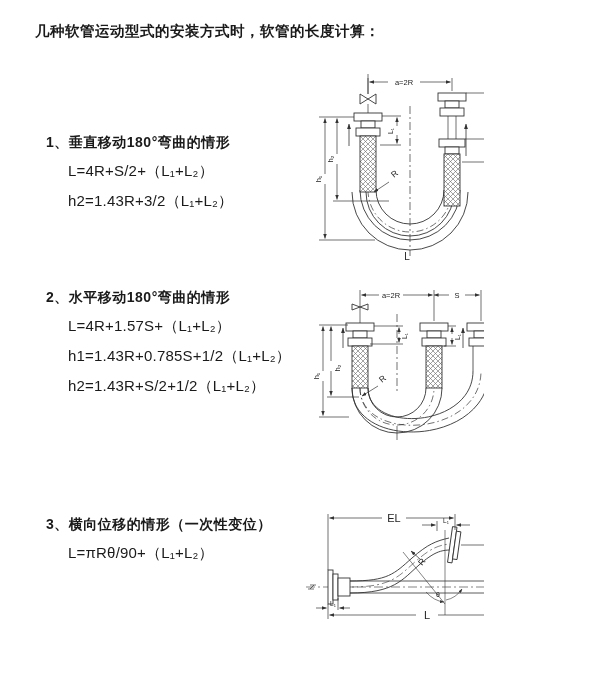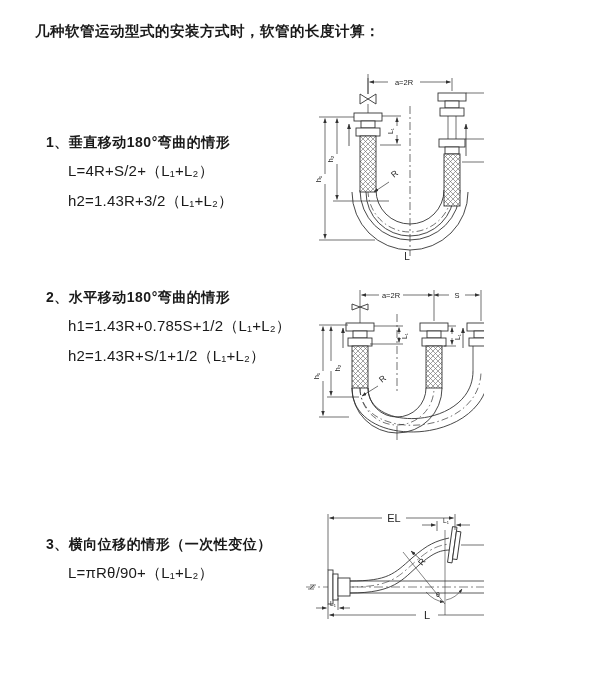--- a/index.html
+++ b/index.html
@@ -110,22 +110,23 @@
       <text transform="translate(90,67) rotate(-90)" text-anchor="middle" font-size="6.5">L₁</text>
       <text transform="translate(258,52) rotate(-90)" text-anchor="middle">S</text>
       <text transform="translate(266,86) rotate(-90)" text-anchor="middle" font-size="6.5">L₁</text>
       <text transform="translate(91,114) rotate(-40)" font-size="8.5">R</text>
       <text x="104" y="196" font-size="10" text-anchor="middle">L</text>
     </g>
   </svg>
 
   <div class="sec" style="top:289px;">
     <div class="h">2、水平移动180°弯曲的情形</div>
+    <div class="f">L=4R+1.57S+（L₁+L₂）</div>
     <div class="f">h1=1.43R+0.785S+1/2（L₁+L₂）</div>
-    <div class="f">h2=1.43R+S/1+1/2（L₁+L₂）</div>
+    <div class="f">h2=1.43R+S/2+1/2（L₁+L₂）</div>
   </div>
 
   <svg class="dg" style="left:303px;top:276px;" width="290" height="196" viewBox="0 0 290 196">
     <defs>
       <marker id="ar2" markerWidth="7" markerHeight="5" refX="6.5" refY="2.5" orient="auto">
         <path d="M0,0L7,2.5L0,5z" fill="#333"></path>
       </marker>
       <pattern id="br2" width="5" height="5" patternUnits="userSpaceOnUse">
         <path d="M0,5L5,0M0,0L5,5" stroke="#666" stroke-width="0.6"></path>
       </pattern>
@@ -205,21 +206,21 @@
       <text x="88" y="21.5" text-anchor="middle" style="paint-order:stroke" stroke="#fff" stroke-width="3">a=2R</text>
       <text x="154" y="21.5" text-anchor="middle" style="paint-order:stroke" stroke="#fff" stroke-width="3">S</text>
       <text transform="translate(16,100) rotate(-90)" text-anchor="middle">h₁</text>
       <text transform="translate(37,92) rotate(-90)" text-anchor="middle">h₂</text>
       <text transform="translate(104,60) rotate(-90)" text-anchor="middle" font-size="6.5">L₁</text>
       <text transform="translate(157,61) rotate(-90)" text-anchor="middle" font-size="6.5">L₁</text>
       <text transform="translate(79,107) rotate(-40)" font-size="8.5">R</text>
     </g>
   </svg>
 
-  <div class="sec" style="top:536px;">
+  <div class="sec" style="top:516px;">
     <div class="h">3、横向位移的情形（一次性变位）</div>
     <div class="f">L=πRθ/90+（L₁+L₂）</div>
   </div>
 
   <svg class="dg" style="left:298px;top:496px;" width="302" height="172" viewBox="0 0 302 172">
     <defs>
       <marker id="ar3" markerWidth="7" markerHeight="5" refX="6.5" refY="2.5" orient="auto">
         <path d="M0,0L7,2.5L0,5z" fill="#333"></path>
       </marker>
     </defs>

